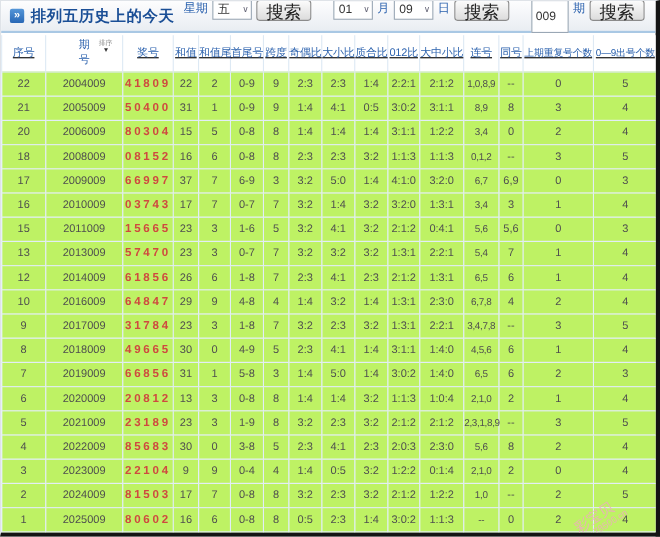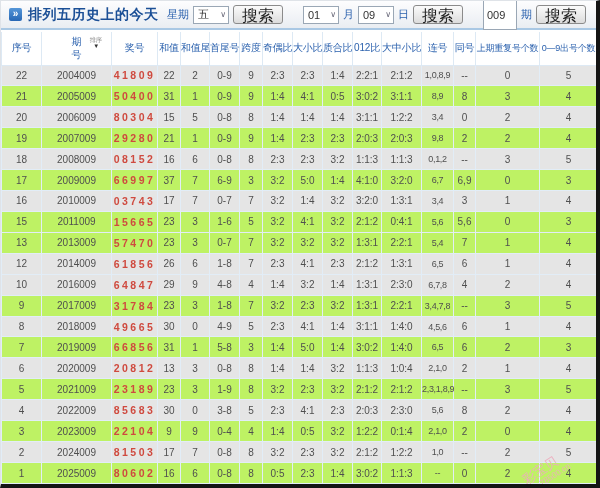--- a/index.html
+++ b/index.html
@@ -16,21 +16,21 @@
     background:linear-gradient(#fdfdfe,#e9edf2);
     border-bottom:2px solid #a9c8e4;
     display:flex; align-items:center; padding:0 10px 0 8px;
   }
   .title-icon {
     width:13px; height:13px; border-radius:2px; margin-right:6px;
     background:linear-gradient(#5596d8,#2767b5);
     color:#fff; font-size:10px; line-height:12px; text-align:center; font-weight:bold;
   }
   .page-title { color:#1b4f96; font-size:14px; font-weight:bold; letter-spacing:.5px;text-align:center; }
-  .filters { margin-left:auto; display:flex; align-items:center; gap:4px; font-size:11px; color:#2c62ae; }
+  .filters { margin-left:auto; display:flex; gap:4px; font-size:11px; color:#2c62ae; }
   .gap { width:12px; }
   .sel {
     display:inline-flex; align-items:center; justify-content:space-between;
     min-width:36px; height:18px; padding:0 2px 0 4px;
     border:1px solid #9aa7b5; background:#fff; color:#333; cursor:pointer;
   }
   .sel .arrow { font-size:8px; color:#667; margin-left:3px; }
   .btn {
     height:19px; padding:0 8px; font-size:16px; color:#222;
     background:linear-gradient(#fbfbfb,#dcdcdc);
@@ -39,35 +39,35 @@
   .txt-input {
     width:34px; height:30px; border:1px solid #9aa7b5; font-size:11px; color:#333; padding:0 3px;
   }
   
   .table-wrap { position:absolute; top:31px; left:0; right:0; bottom:0; }
   table { width:596px; height:100%; border-collapse:collapse; table-layout:fixed; }
   col.c0{width:40px} col.c1{width:70px} col.c2{width:46px} col.c3{width:23px}
   col.c4{width:29px} col.c5{width:30px} col.c6{width:23px} col.c7{width:30px}
   col.c8{width:30px} col.c9{width:30px} col.c10{width:29px} col.c11{width:40px}
   col.c12{width:32px} col.c13{width:22px} col.c14{width:64px} col.c15{width:58px}
-  thead tr { height:33px; background:#fff; }
+  thead tr { height:33px; background:#fff;text-decoration:underline; }
   th {
     font-weight:normal; color:#2c62ae; font-size:10px; letter-spacing:-0.2px;
     border:1px solid #dde9f4; border-top:none; text-align:center; vertical-align:middle;
     position:relative; white-space:nowrap; overflow:visible;
   }
   th.th-long { font-size:9px;margin-left:14px; }
   th .stack { display:inline-block; width:12px; line-height:13px; white-space:normal; }
   .sort-widget {
     position:absolute; right:8px; top:4px; text-align:center; line-height:7px; cursor:pointer;
   }
   .sort-label { font-size:7px; color:#8a8a8a; display:block; transform:scale(.9); }
   .sort-arrow { font-size:6px; color:#333; display:block; }
   tbody tr { height:19px; background:#bef264; }
-  tbody tr.alt { background:#e5e5e5; }
+  tbody tr.alt { background:#bef264; }
   td {
     font-size:10px; color:#4f4f4f; text-align:center; vertical-align:middle;
     border:1px solid #e2edf7; white-space:nowrap; overflow:visible;
   }
   td.prize { color:#cf4a3f; font-weight:bold; font-size:10.5px; letter-spacing:2.5px; }
   td.seq { font-size:9px; letter-spacing:-0.3px; }
   
   .watermark {
     position:absolute; right:26px; bottom:-2px; transform:rotate(-33deg);
     color:#edadbe; text-align:center; line-height:1.05; pointer-events:none; opacity:.9;
@@ -205,38 +205,20 @@
             <td>1:4</td>
             <td>1:4</td>
             <td>1:4</td>
             <td>3:1:1</td>
             <td>1:2:2</td>
             <td class="seq">3,4</td>
             <td>0</td>
             <td>2</td>
             <td>4</td>
           </tr>
-          <tr>
-            <td>19</td>
-            <td>2007009</td>
-            <td class="prize">29280</td>
-            <td>21</td>
-            <td>1</td>
-            <td>0-9</td>
-            <td>9</td>
-            <td>1:4</td>
-            <td>2:3</td>
-            <td>2:3</td>
-            <td>2:0:3</td>
-            <td>2:0:3</td>
-            <td class="seq">9,8</td>
-            <td>2</td>
-            <td>2</td>
-            <td>4</td>
-          </tr>
           <tr class="alt">
             <td>18</td>
             <td>2008009</td>
             <td class="prize">08152</td>
             <td>16</td>
             <td>6</td>
             <td>0-8</td>
             <td>8</td>
             <td>2:3</td>
             <td>2:3</td>

